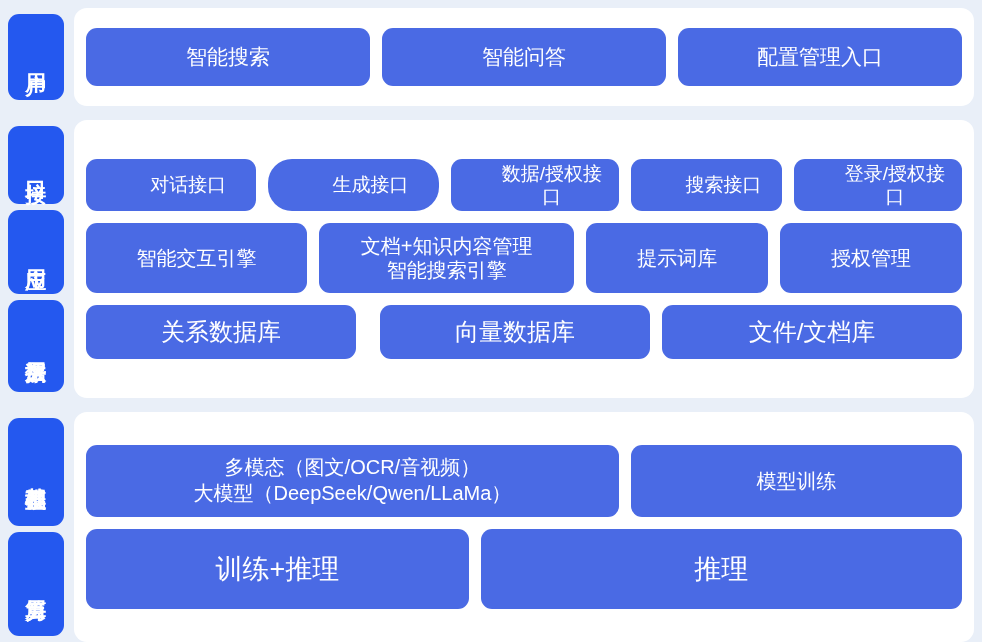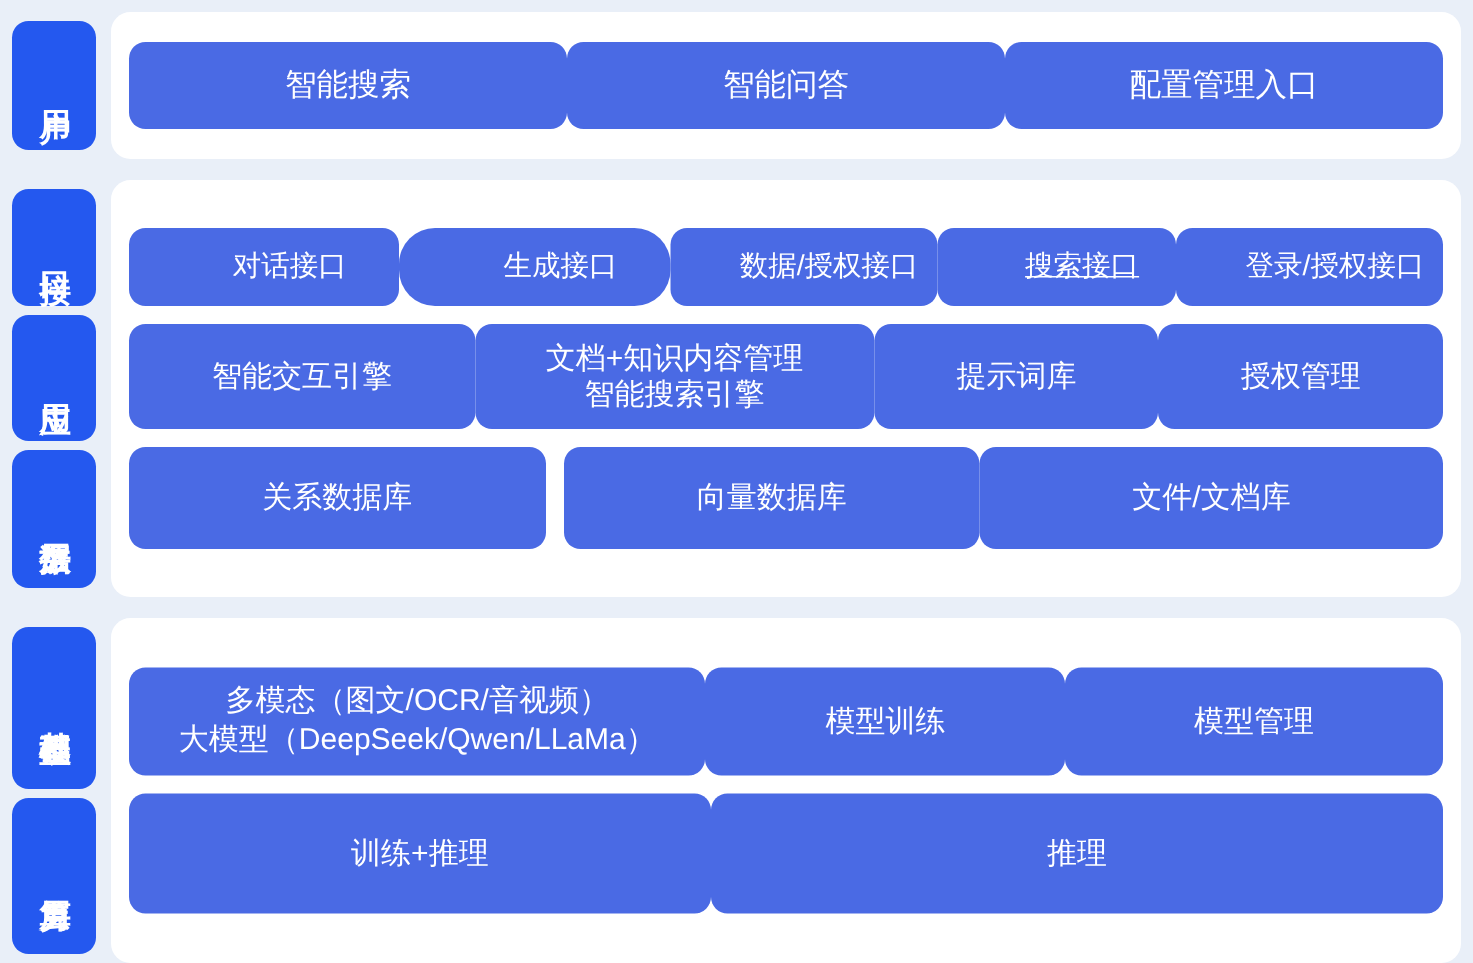--- a/index.html
+++ b/index.html
@@ -69,20 +69,21 @@
     padding: 10px 12px;
     box-sizing: border-box;
     display: flex;
     flex-direction: column;
     justify-content: center;
     gap: 10px;
   }
 
   .row {
     display: flex;
+    gap: 12px;
     align-items: stretch;
   }
 
   .node {
     background: #4a6ae4;
     color: #ffffff;
     border-radius: 11px;
     display: flex;
     align-items: center;
     justify-content: center;
@@ -96,26 +97,26 @@
   }
 
   
   .band-user .card { padding: 12px; }
   .band-user .node { height: 58px; font-size: 21px; }
 
   
   .band-mid .card { gap: 12px; padding: 12px; }
   .band-mid .row-interface .node { height: 52px; font-size: 19px; padding-left: 44px; }
   .band-mid .row-application .node { height: 70px; font-size: 20px; }
-  .band-mid .row-data .node { height: 68px; font-size: 20px; }
+  .band-mid .row-data .node { height: 54px; font-size: 24px; }
 
   
   .band-base .card { gap: 12px; }
   .band-base .row-model .node { height: 72px; font-size: 20px; }
-  .band-base .row-compute .node { height: 80px; font-size: 20px; }
+  .band-base .row-compute .node { height: 80px; font-size: 27px; }
   .band-base .node-multimodal {
     font-size: 19px;
     line-height: 1.28;
     padding: 8px 14px;
   }
 </style>
 </head>
 <body>
 
 <div class="diagram">
@@ -138,21 +139,21 @@
       <div class="tag" style="flex:0 0 78px;">接口</div>
       <div class="tag" style="flex:0 0 84px;">应用</div>
       <div class="tag" style="flex:1 1 auto;">数据层</div>
     </div>
     <div class="card">
 
       <div class="row row-interface">
         <div class="node" style="flex:1.02 1 0;">对话接口</div>
         <div class="node" style="flex:1.02 1 0;border-radius:24px;">生成接口</div>
         <div class="node" style="flex:1.0 1 0;">数据/授权接口</div>
-        <div class="node" style="flex:0.85 1 0;text-decoration:underline;">搜索接口</div>
+        <div class="node" style="flex:0.85 1 0;">搜索接口</div>
         <div class="node" style="flex:1.0 1 0;">登录/授权接口</div>
       </div>
 
       <div class="row row-application">
         <div class="node" style="flex:1.18 1 0;">智能交互引擎</div>
         <div class="node" style="flex:1.38 1 0;">文档+知识内容管理
 智能搜索引擎</div>
         <div class="node" style="flex:0.95 1 0;">提示词库</div>
         <div class="node" style="flex:0.95 1 0;">授权管理</div>
       </div>
@@ -170,21 +171,20 @@
     <div class="tag-column">
       <div class="tag" style="flex:0 0 108px;">基础模型</div>
       <div class="tag" style="flex:1 1 auto;">算力层</div>
     </div>
     <div class="card">
 
       <div class="row row-model">
         <div class="node node-multimodal" style="flex:1.46 1 0;">多模态（图文/OCR/音视频）
 大模型（DeepSeek/Qwen/LLaMa）</div>
         <div class="node" style="flex:0.9 1 0;">模型训练</div>
-        <div class="node" style="flex:0.95 1 0;">模型管理</div>
       </div>
 
       <div class="row row-compute">
         <div class="node" style="flex:0.88 1 0;">训练+推理</div>
         <div class="node" style="flex:1.12 1 0;">推理</div>
       </div>
 
     </div>
   </div>
 

